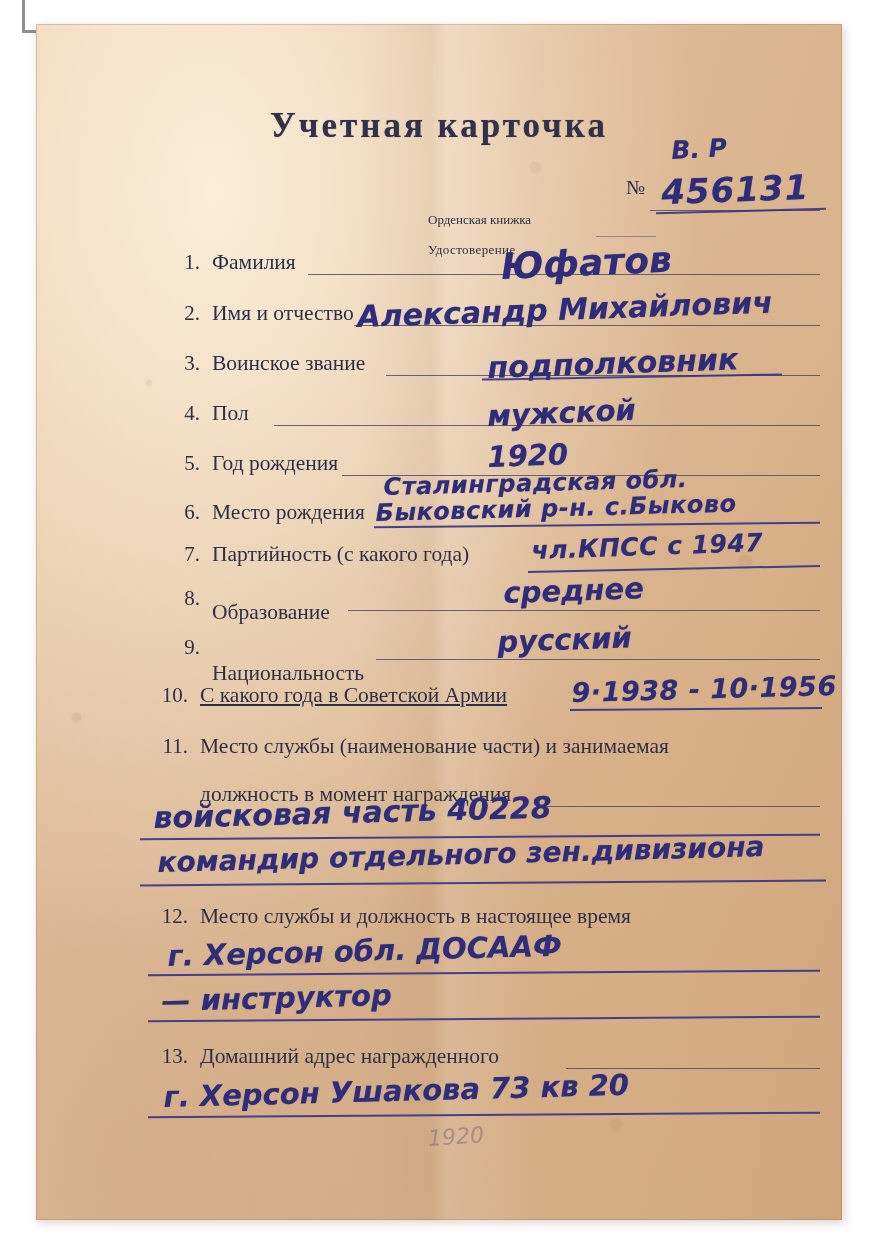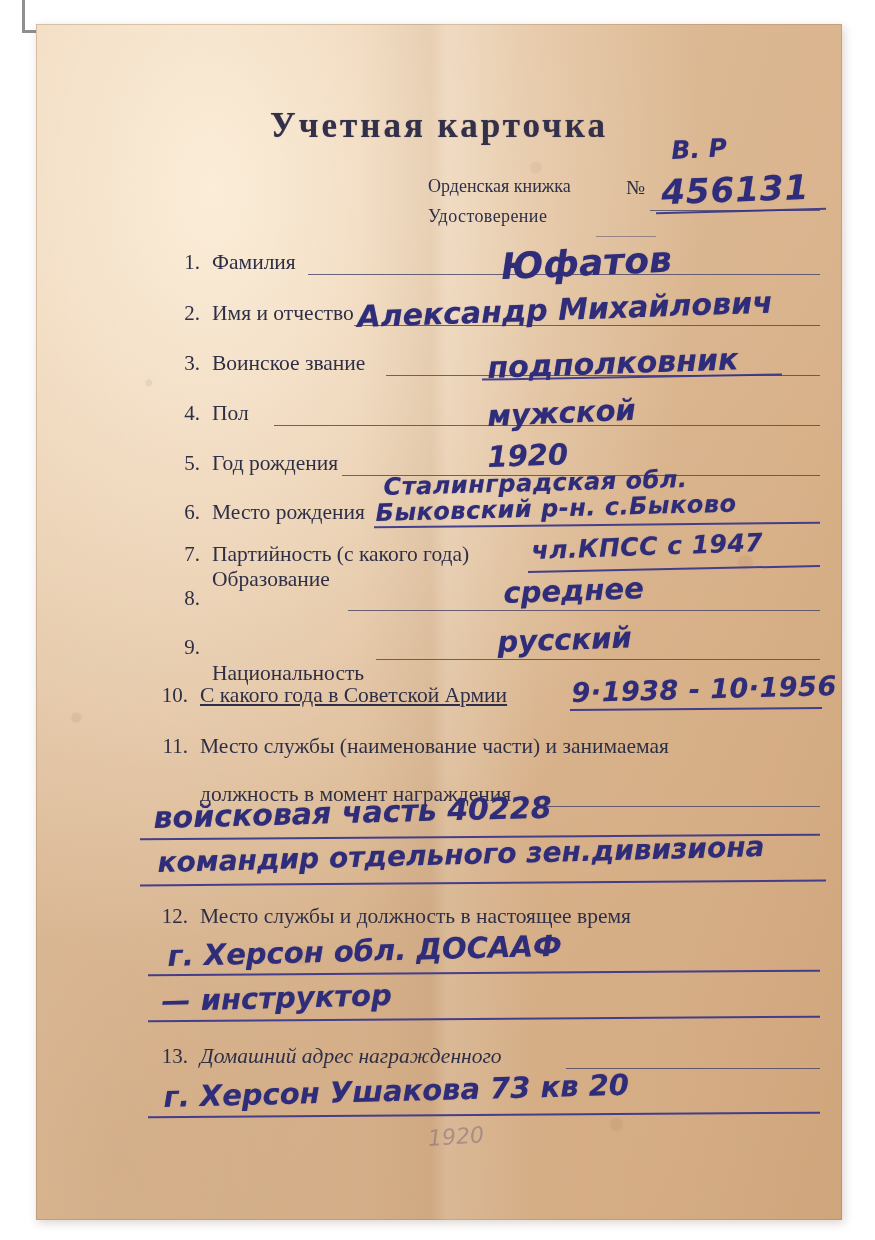--- a/index.html
+++ b/index.html
@@ -72,21 +72,21 @@
   }
   #title {
     left: 0; top: 82px; width: 806px;
     text-align: center;
     font-size: 35px;
     font-weight: bold;
     letter-spacing: 3px;
     color: #33304a;
     text-shadow: 0 0 1px rgba(50,45,70,.5);
   }
-  .sub-label { font-size: 18px; }
+  .sub-label { font-size: 13px; margin-top: 36px; }
   #lbl-orden { left: 392px; top: 152px; }
   #lbl-udost { left: 392px; top: 182px; letter-spacing: .4px; }
   #lbl-nomer { left: 590px; top: 152px; font-size: 20px; }
 
   .row-num {
     font-size: 21px;
     text-align: right;
     width: 46px;
   }
   .row-label { font-size: 21.5px; }
@@ -201,21 +201,21 @@
     <div class="ink thin" id="ink-birth1">Сталинградская обл.</div>
     <div class="ink thin" id="ink-birth2">Быковский р-н. с.Быково</div>
     <div class="ink-line" style="left:338px; top:500px; width:446px; transform:rotate(-.6deg);"></div>
 
     <div class="printed row-num" style="left:118px; top:518px;">7.</div>
     <div class="printed row-label" style="left:176px; top:518px;">Партийность (с какого года)</div>
     <div class="ink thin" id="ink-party">чл.КПСС с 1947</div>
     <div class="ink-line" style="left:492px; top:544px; width:292px; transform:rotate(-1.2deg);"></div>
 
     <div class="printed row-num" style="left:118px; top:562px;">8.</div>
-    <div class="printed row-label" style="left:176px; top:543px;">Образование</div>
+    <div class="printed row-label" style="left:176px; top:576px;">Образование</div>
     <div class="leader" style="left:312px; top:586px; width:472px;"></div>
     <div class="ink" id="ink-edu">среднее</div>
 
     <div class="printed row-num" style="left:118px; top:611px;">9.</div>
     <div class="printed row-label" style="left:176px; top:637px;">Национальность</div>
     <div class="leader" style="left:340px; top:635px; width:444px;"></div>
     <div class="ink" id="ink-nation">русский</div>
 
     <div class="printed row-num" style="left:106px; top:659px;">10.</div>
     <div class="printed row-label" style="left:164px; top:659px;text-decoration:underline;">С какого года в Советской Армии</div>
@@ -236,21 +236,21 @@
     <div class="printed row-num" style="left:106px; top:880px;">12.</div>
     <div class="printed row-label" style="left:164px; top:880px;">Место службы и должность в настоящее время</div>
 
     <div class="ink" id="ink-now1">г. Херсон  обл. ДОСААФ</div>
     <div class="ink-line" style="left:112px; top:948px; width:672px; transform:rotate(-.4deg);"></div>
 
     <div class="ink" id="ink-now2">— инструктор</div>
     <div class="ink-line" style="left:112px; top:994px; width:672px; transform:rotate(-.4deg);"></div>
 
     <div class="printed row-num" style="left:106px; top:1020px;">13.</div>
-    <div class="printed row-label" style="left:164px; top:1020px;font-style:italic;">Домашний адрес награжденного</div>
+    <div class="printed row-label" style="left:164px; top:1020px;">Домашний адрес награжденного</div>
     <div class="leader" style="left:530px; top:1044px; width:254px;"></div>
 
     <div class="ink" id="ink-addr">г. Херсон  Ушакова 73 кв 20</div>
     <div class="ink-line" style="left:112px; top:1090px; width:672px; transform:rotate(-.4deg);"></div>
 
     <div id="smudge">1920</div>
   </div>
 </div>
 
 </body></html>

